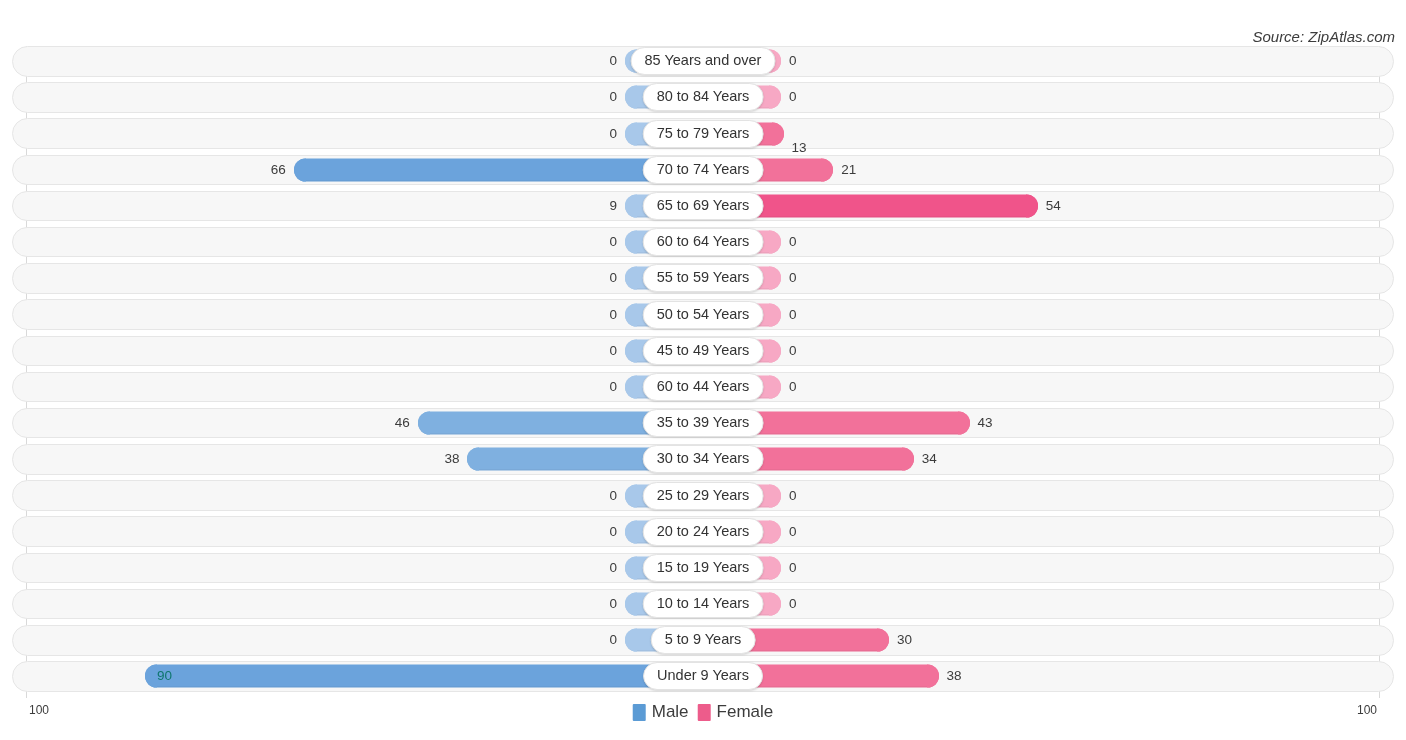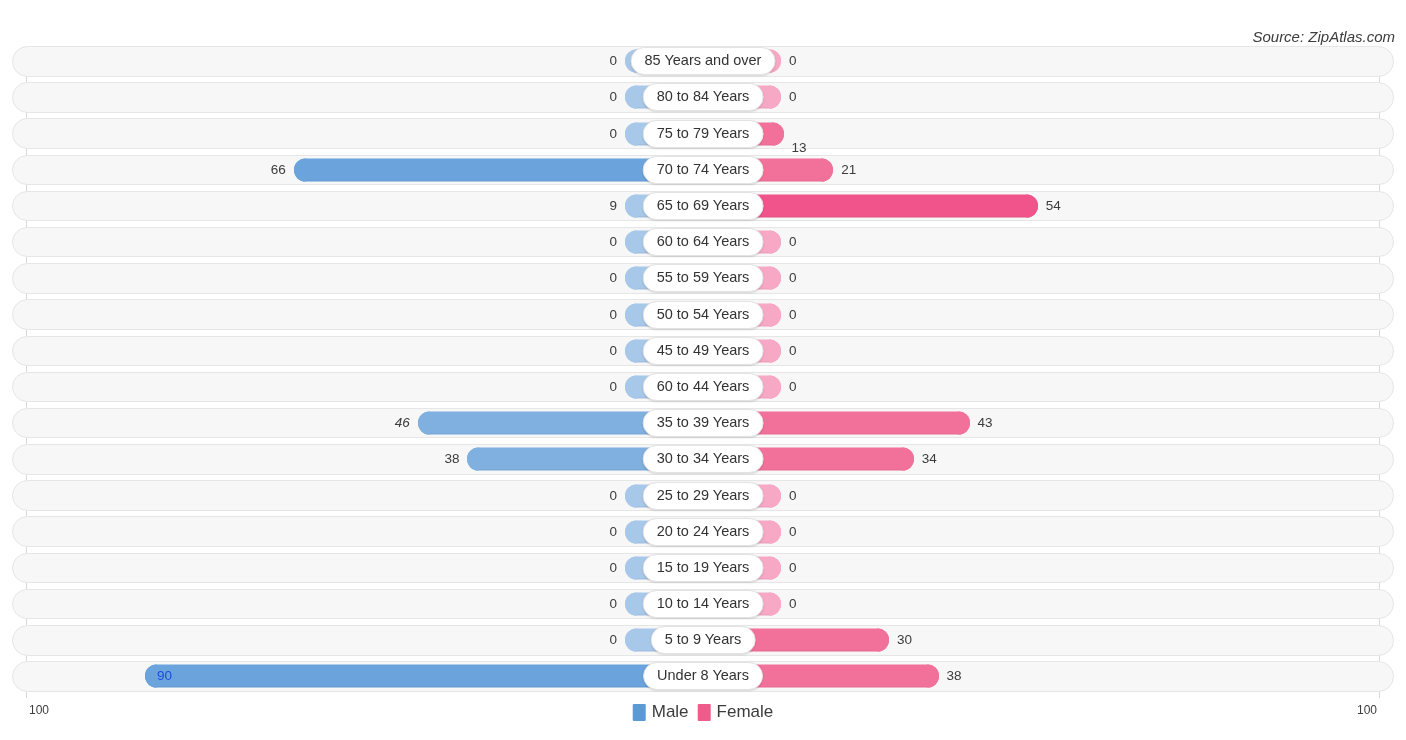--- a/index.html
+++ b/index.html
@@ -109,21 +109,21 @@
   .val {
     position: absolute;
     top: 50%;
     transform: translateY(-50%);
     font-size: 13.5px;
     color: #3c3c3c;
     white-space: nowrap;
     line-height: 1;
   }
   .val.inside {
-    color: #1d4ed8;
+    color: #0f766e;
   }
 
   
   .age-pill {
     position: absolute;
     left: 50%;
     top: 50%;
     transform: translate(-50%, -50%);
     background: #ffffff;
     border: 1px solid #e3e3e3;
@@ -256,21 +256,21 @@
       <div class="row">
         <div class="bar male" style="width: 78px; background: rgb(168, 200, 234);"></div>
         <div class="bar female" style="width: 78px; background: rgb(247, 168, 196);"></div>
         <div class="val" style="right: calc(50% + 86px);">0</div>
         <div class="val" style="left: calc(50% + 86px);">0</div>
         <div class="age-pill">60 to 44 Years</div>
       </div>
       <div class="row">
         <div class="bar male" style="width: 285.2px; background: rgb(127, 176, 224);"></div>
         <div class="bar female" style="width: 266.6px; background: rgb(242, 113, 154);"></div>
-        <div class="val" style="right: calc(50% + 293.2px); font-style: italic;">46</div>
+        <div class="val" style="right: calc(50% + 293.2px);">46</div>
         <div class="val" style="left: calc(50% + 274.6px);">43</div>
         <div class="age-pill">35 to 39 Years</div>
       </div>
       <div class="row">
         <div class="bar male" style="width: 235.6px; background: rgb(127, 176, 224);"></div>
         <div class="bar female" style="width: 210.8px; background: rgb(242, 113, 154);"></div>
         <div class="val" style="right: calc(50% + 243.6px);">38</div>
         <div class="val" style="left: calc(50% + 218.8px);">34</div>
         <div class="age-pill">30 to 34 Years</div>
       </div>
@@ -307,21 +307,21 @@
         <div class="bar female" style="width: 186px; background: rgb(242, 113, 154);"></div>
         <div class="val" style="right: calc(50% + 86px);">0</div>
         <div class="val" style="left: calc(50% + 194px);">30</div>
         <div class="age-pill">5 to 9 Years</div>
       </div>
       <div class="row">
         <div class="bar male" style="width: 558px; background: rgb(107, 163, 220);"></div>
         <div class="bar female" style="width: 235.6px; background: rgb(242, 113, 154);"></div>
         <div class="val inside" style="right: auto; transform: translateY(-50%); margin-right: -14px; left: calc(50% - 546px);">90</div>
         <div class="val" style="left: calc(50% + 243.6px);">38</div>
-        <div class="age-pill">Under 8 Years</div>
+        <div class="age-pill">Under 9 Years</div>
       </div>
     </div>
 </div>
 
 <div class="footer">
   <div class="tick left">100</div>
   <div class="tick right">100</div>
   <div class="legend">
     <div class="legend-item">
       <span class="swatch" id="sw-male" style="background: rgb(91, 155, 213);"></span>

